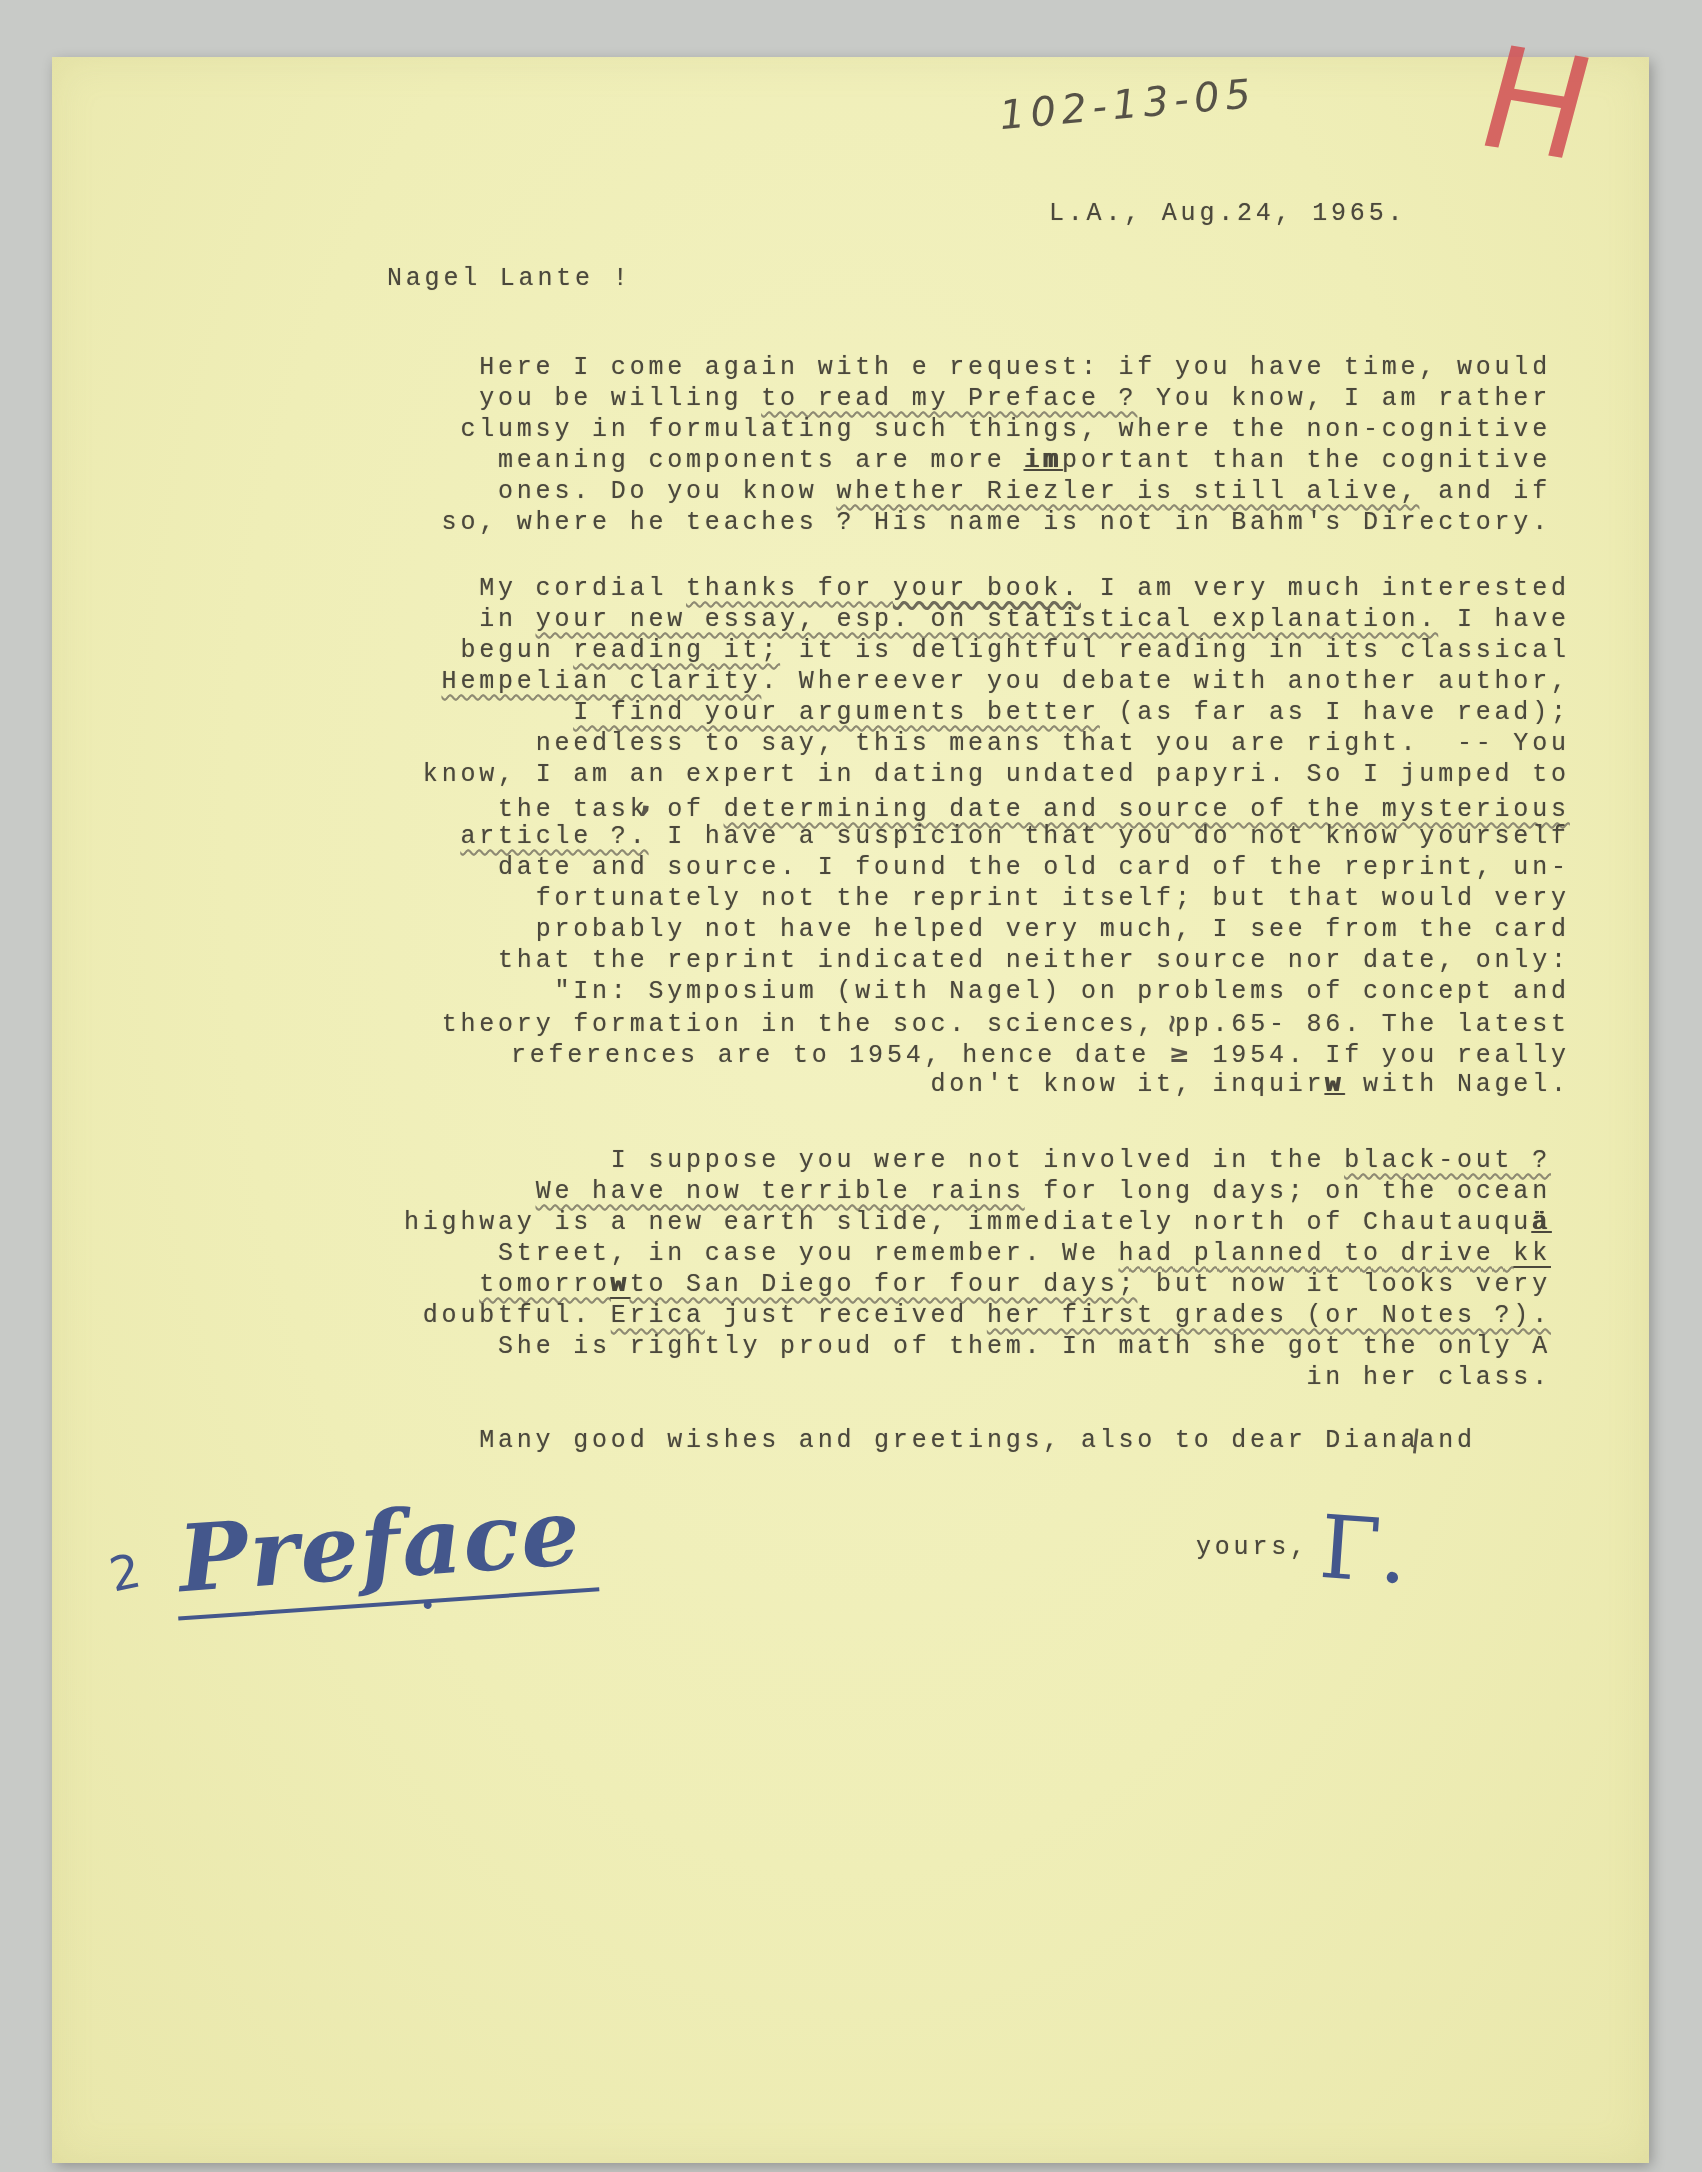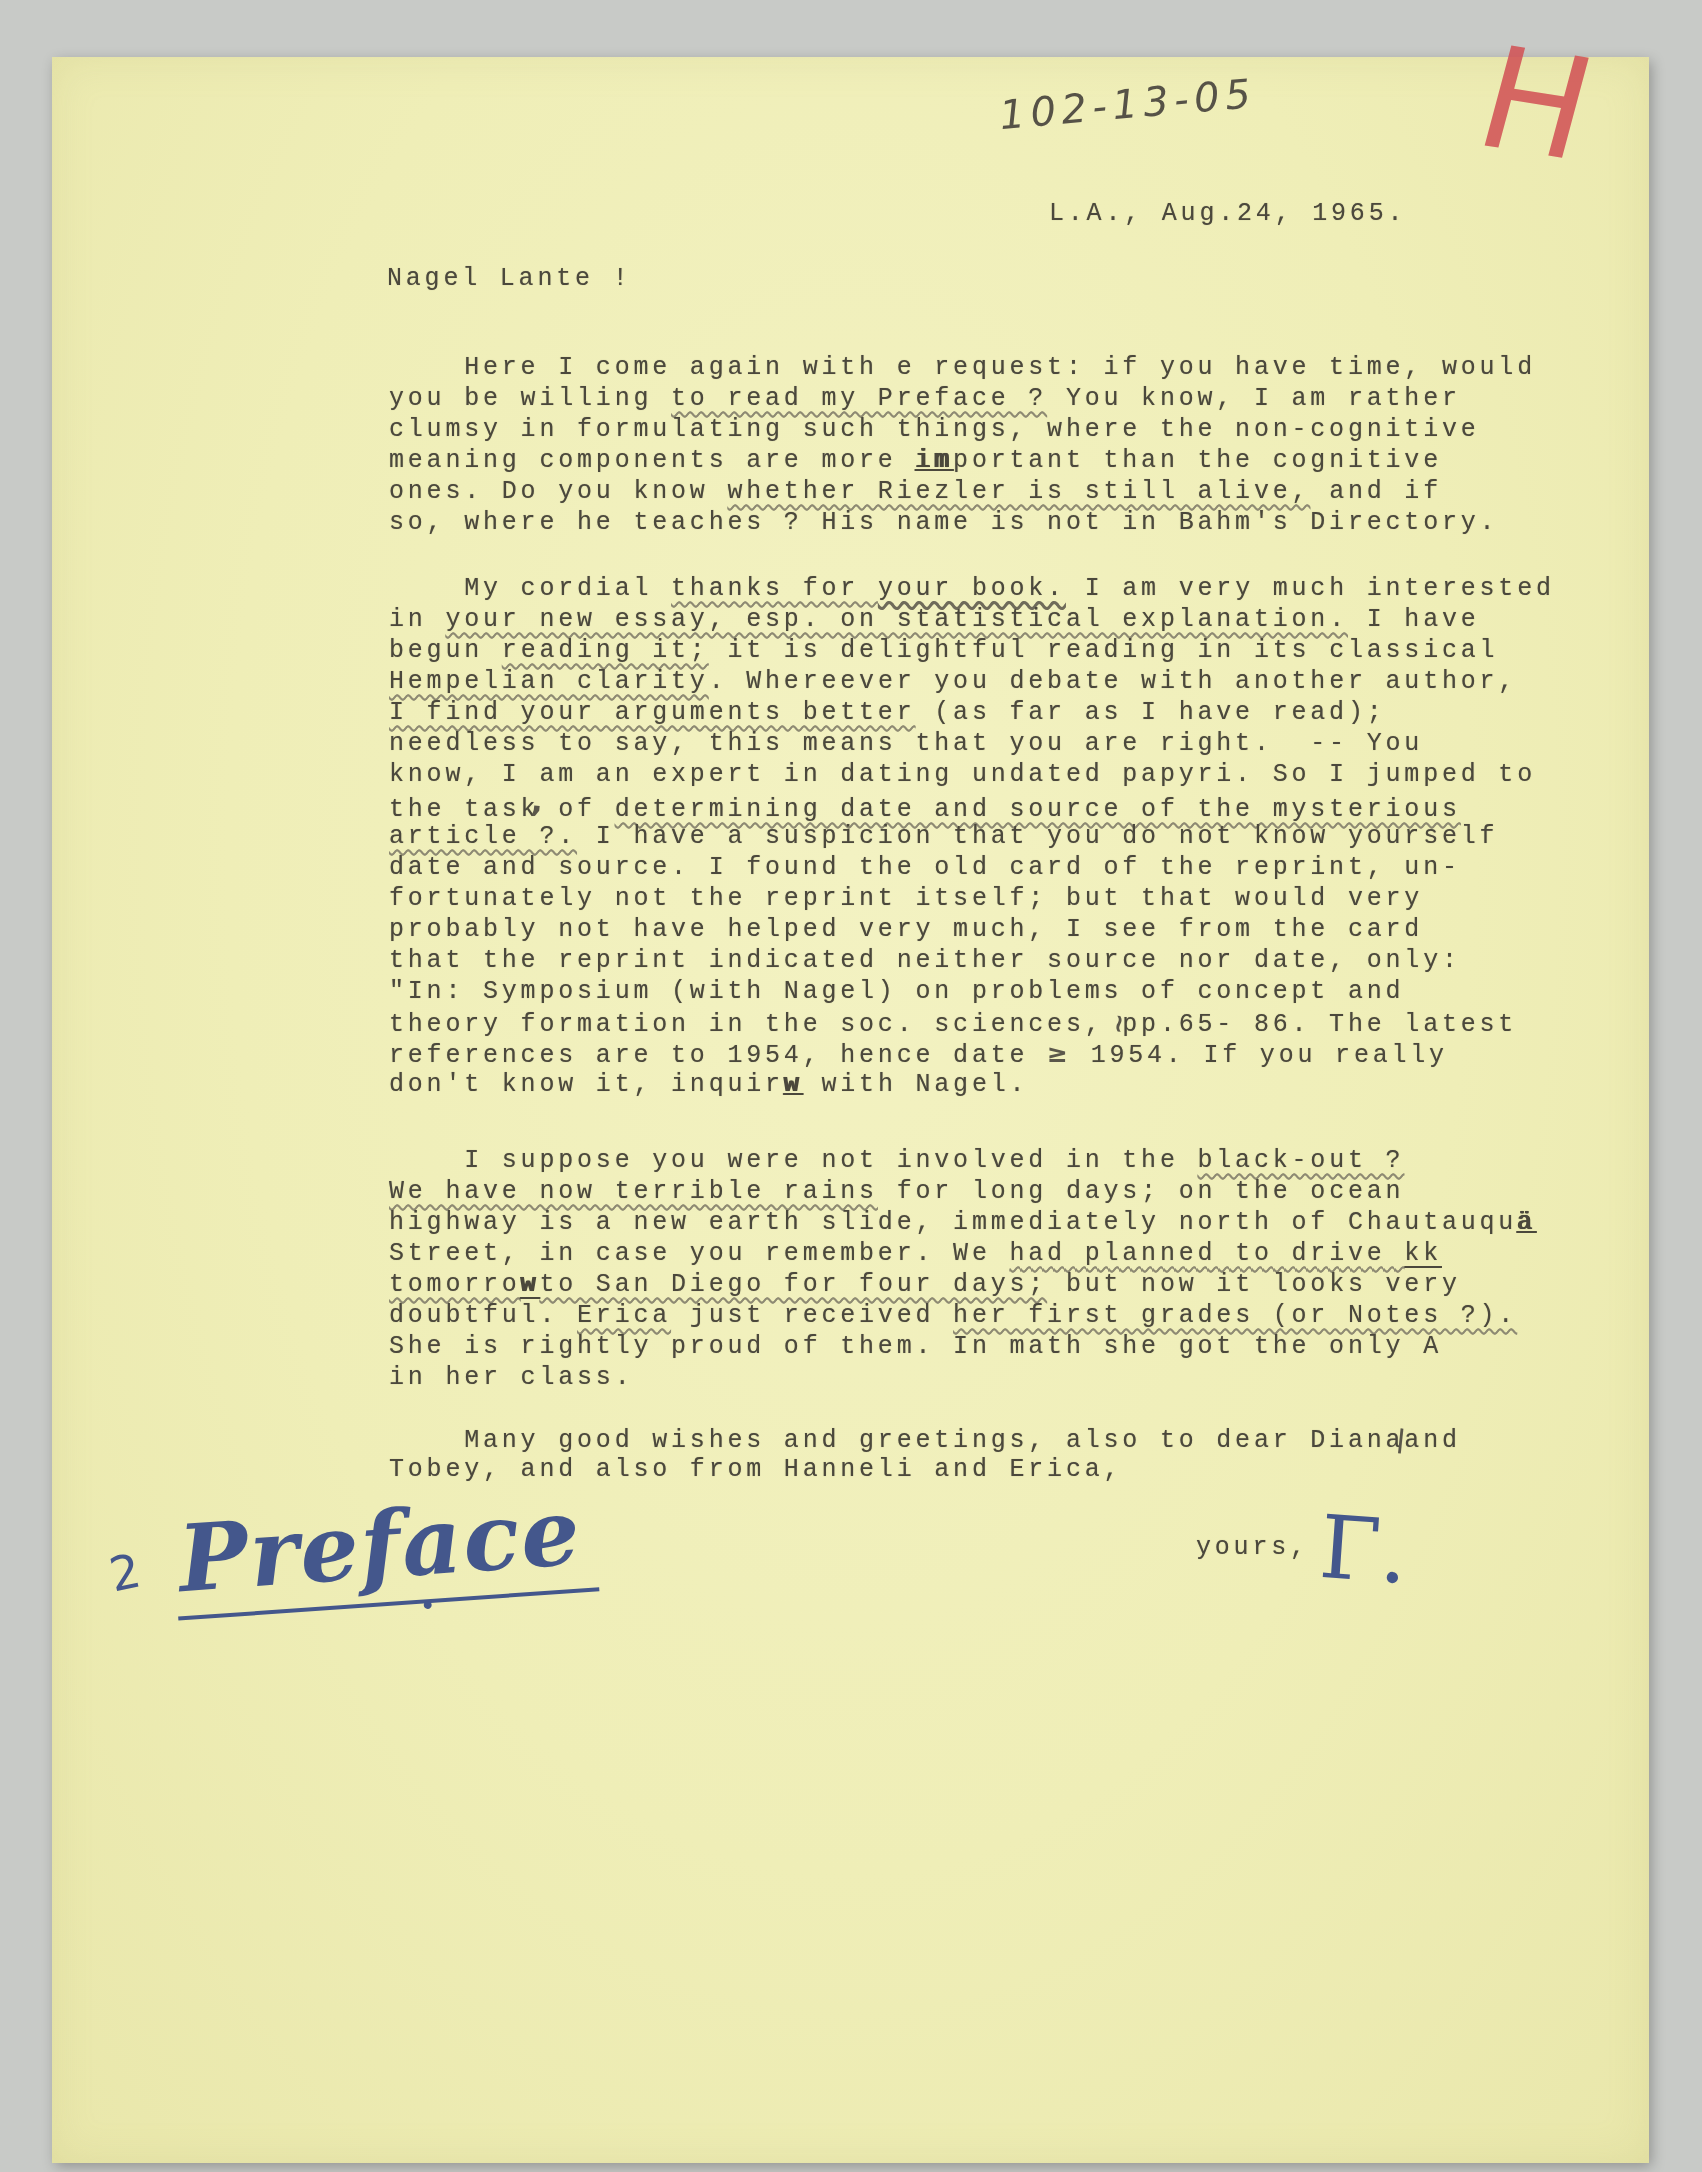--- a/index.html
+++ b/index.html
@@ -54,21 +54,21 @@
     transform:rotate(-5deg);
   }
   .red-mark{
     position:absolute;left:1431px;top:-23.5px;
     font-family:"DejaVu Sans",sans-serif;font-size:141px;line-height:141px;
     color:#d25457;opacity:0.88;
     transform:rotate(9deg) skewX(-6deg);
   }
   .dateline{ left:997px;top:141px; }
   .salutation{ left:335px;top:206px; }
-  .para{ left:337px; }
+  .para{ left:352px;text-align:right; }
   .p1{ top:295px; } .p2{ top:516px; } .p3{ top:1088px; } .p4{ top:1366px; }
   .valediction{ left:1144px;top:1428px;margin-top:47px; }
   .signature{
     position:absolute;left:1268px;top:1446px;
     font-family:"DejaVu Serif",serif;font-size:87px;line-height:94px;
     color:#44578c;transform:rotate(4deg);
   }
   .annot{ position:absolute;left:56px;top:1428px;width:446px;height:244px;color:#44578c; }
   .annot-num{
     position:absolute;left:2.3px;top:60px;
@@ -97,21 +97,21 @@
 
   <div class="red-mark">H</div>
 
   <div class="typed dateline">L.A., Aug.24, 1965.</div>
 
   <div class="typed salutation">Nagel Lante !</div>
 
   <div class="typed para p1"><div class="line"><span>    Here I come again with e request: if you have time, would</span></div><div class="line"><span>you be willing </span><span class="u">to read my Preface ?</span><span> You know, I am rather</span></div><div class="line"><span>clumsy in formulating such things, where the non-cognitive</span></div><div class="line"><span>meaning components are more </span><span class="ot">im</span><span>portant than the cognitive</span></div><div class="line"><span>ones. Do you know </span><span class="u">whether Riezler is still alive,</span><span> and if</span></div><div class="line"><span>so, where he teaches ? His name is not in Bahm's Directory.</span></div></div>
   <div class="typed para p2"><div class="line"><span>    My cordial </span><span class="u">thanks for </span><span class="u2">your book.</span><span> I am very much interested</span></div><div class="line"><span>in </span><span class="u">your new essay, esp. on statistical explanation.</span><span> I have</span></div><div class="line"><span>begun </span><span class="u">reading it;</span><span> it is delightful reading in its classical</span></div><div class="line"><span class="u">Hempelian clarity</span><span>. Whereever you debate with another author,</span></div><div class="line"><span class="u">I find your arguments better</span><span> (as far as I have read);</span></div><div class="line"><span>needless to say, this means that you are right.  -- You</span></div><div class="line"><span>know, I am an expert in dating undated papyri. So I jumped to</span></div><div class="line"><span>the task</span><span class="hw0 hwc">,</span><span> of </span><span class="u">determining date and source of the mysterious</span></div><div class="line"><span class="u">article ?.</span><span> I have a suspicion that you do not know yourself</span></div><div class="line"><span>date and source. I found the old card of the reprint, un-</span></div><div class="line"><span>fortunately not the reprint itself; but that would very</span></div><div class="line"><span>probably not have helped very much, I see from the card</span></div><div class="line"><span>that the reprint indicated neither source nor date, only:</span></div><div class="line"><span>"In: Symposium (with Nagel) on problems of concept and</span></div><div class="line"><span>theory formation in the soc. sciences, </span><span class="hw0">≀</span><span>pp.65- 86. The latest</span></div><div class="line"><span>references are to 1954, hence date </span><span class="hw">≥</span><span> 1954. If you really</span></div><div class="line"><span>don't know it, inquir</span><span class="ot">w</span><span> with Nagel.</span></div></div>
   <div class="typed para p3"><div class="line"><span>    I suppose you were not involved in the </span><span class="u">black-out ?</span></div><div class="line"><span class="u">We have now terrible rains</span><span> for long days; on the ocean</span></div><div class="line"><span>highway is a new earth slide, immediately north of Chautauqu</span><span class="ot">ä</span></div><div class="line"><span>Street, in case you remember. </span><span>We </span><span class="u">had planned to drive </span><span class="st">kk</span></div><div class="line"><span class="u">tomorro</span><span class="u ot">w</span><span class="u">to San Diego for four days;</span><span> but now it looks very</span></div><div class="line"><span>doubtful. </span><span class="u">Erica</span><span> just received </span><span class="u">her first grades (or Notes ?).</span></div><div class="line"><span>She is rightly proud of them. In math she got the only A</span></div><div class="line"><span>in her class.</span></div></div>
-  <div class="typed para p4"><div class="line"><span>    Many good wishes and greetings, also to dear Diana</span><span class="hw0">|</span><span>and</span></div><div class="line"><span>Tobey, and also from Hanneli and Erica,</span></div></div>
+  <div class="typed para p4"><div class="line"><span>    Many good wishes and greetings, also to dear Diana</span><span class="hw0">|</span><span>and</span></div></div>
 
   <div class="typed valediction">yours,</div>
 
   <div class="signature">Γ.</div>
 
   <div class="annot">
     <span class="annot-num">2</span>
     <span class="annot-word">Preface</span>
     <span class="annot-period">.</span>
   </div>

